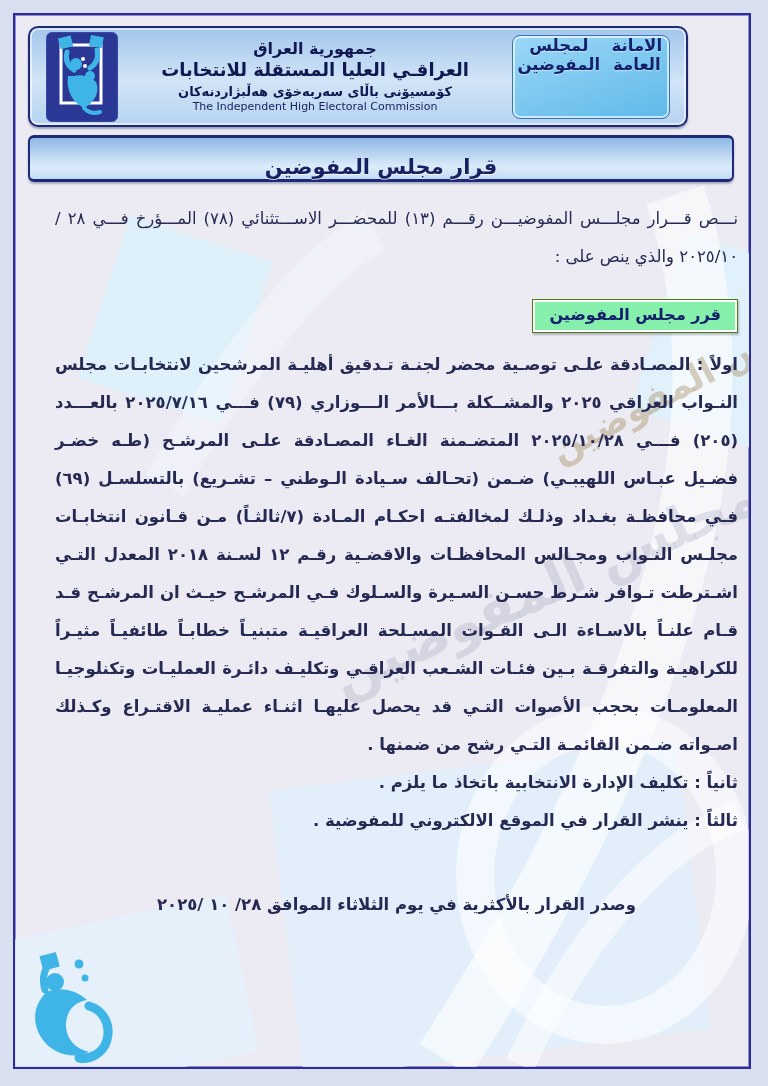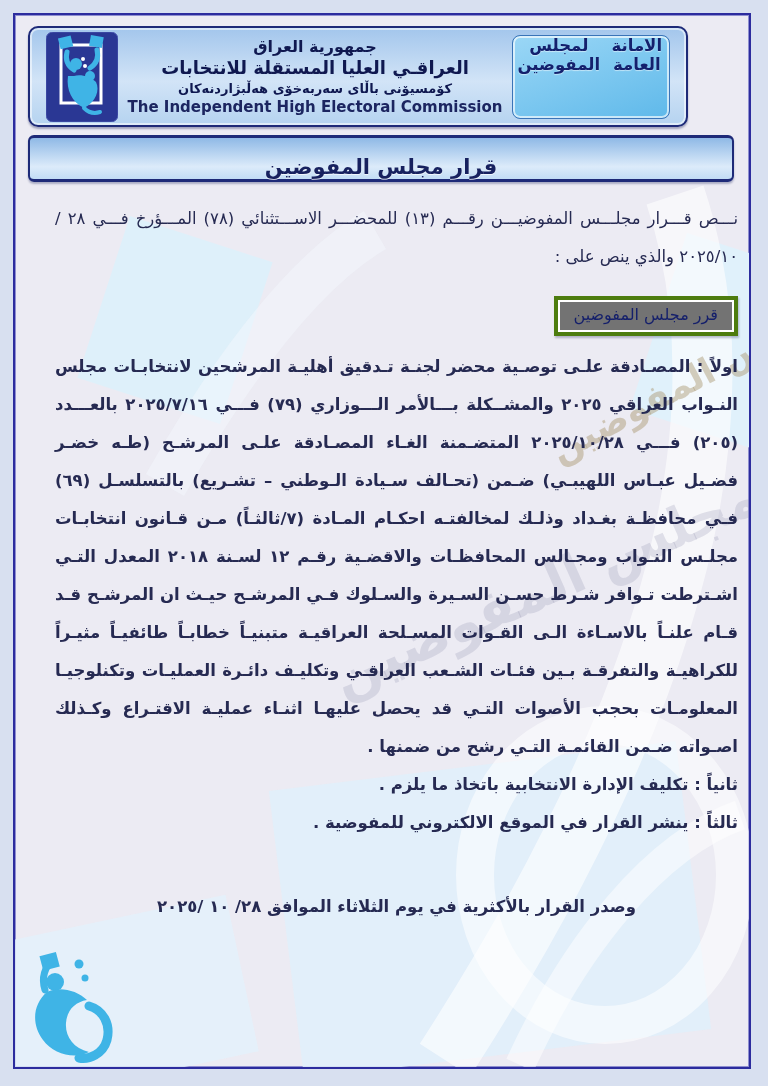--- a/index.html
+++ b/index.html
@@ -22,21 +22,21 @@
   .hdr{position:absolute;z-index:1;left:13px;top:11px;width:660px;height:101px;box-sizing:border-box;
        border:2px solid #1e2a78;border-radius:10px;
        background:linear-gradient(#a3c6ec,#d2e4f7 55%,#b5d3f0);
        box-shadow:inset 0 0 0 2px rgba(255,255,255,.55), 0 2px 2px rgba(20,30,90,.35);
        display:flex;align-items:center;justify-content:space-between;padding:0 16px;}
   .logo-wrap{width:72px;height:90px;flex:0 0 auto;}
   .hdr-center{flex:1;text-align:center;color:#0f1850;line-height:1.25;direction:rtl;}
   .hdr-line1{font-size:16px;font-weight:bold;}
   .hdr-line2{font-size:18px;font-weight:bold;}
   .hdr-line3{font-size:13px;font-weight:bold;margin-top:2px;}
-  .hdr-line4{font-size:15px;font-weight:bold;direction:ltr;color:#1c2560;}
+  .hdr-line4{font-size:11px;font-weight:normal;direction:ltr;color:#1c2560;}
   .sec-box{width:158px;height:84px;flex:0 0 auto;box-sizing:border-box;border-radius:8px;
        background:linear-gradient(160deg,#9bd7f6,#5fb9ea);border:1px solid #3a74b8;
        box-shadow:inset 0 0 0 2px rgba(255,255,255,.65);
        display:flex;justify-content:space-between;
        text-align:center;color:#13206d;font-weight:bold;font-size:16.5px;direction:rtl;
        text-shadow:0 1px 1px rgba(255,255,255,.5);}
   
   .title-band{position:absolute;z-index:1;left:13px;top:120px;width:706px;height:47px;box-sizing:border-box;
        border:2px solid #1e2a78;border-top-width:3px;border-bottom-width:3px;border-radius:6px;
        background:linear-gradient(#8fb9e6,#dcebfa 70%,#c2dcf5);
@@ -44,23 +44,23 @@
        display:flex;align-items:flex-end;justify-content:center;
        font-size:21px;font-weight:bold;color:#17215f;text-shadow:0 1px 0 rgba(255,255,255,.7);direction:rtl;}
   
   .content{position:absolute;z-index:1;left:40px;top:171px;width:683px;direction:rtl;
        color:#262a52;font-size:16.5px;line-height:38px;text-align:justify;}
   .content p{margin:0;}
   .p-intro{margin-top:14px !important;}
   .p-discussion{margin-top:24px !important;}
   .bold{font-weight:bold;}
   .decided-row{margin-top:20px;text-align:right;}
-  .decided-box{display:inline-block;padding:2px 16px 4px;background:#737373;
-       border:4px solid #4d7c0f;box-shadow:inset 0 0 0 2px #ffffff,1px 2px 2px rgba(0,0,60,.25);
-       font-weight:normal;color:#141f6b;font-size:16px;line-height:26px;}
+  .decided-box{display:inline-block;padding:2px 16px 4px;background:#86efac;
+       border:1px solid #4d7c0f;box-shadow:inset 0 0 0 2px #ffffff,1px 2px 2px rgba(0,0,60,.25);
+       font-weight:bold;color:#141f6b;font-size:16px;line-height:26px;}
   .p-first{margin-top:12px !important;font-weight:bold;}
   .p-clause{font-weight:bold;}
   .p-issuance{margin-top:46px !important;font-weight:bold;text-align:center;}
 </style>
 </head>
 <body>
 
 <div class="page">
   <div class="doc">
 

